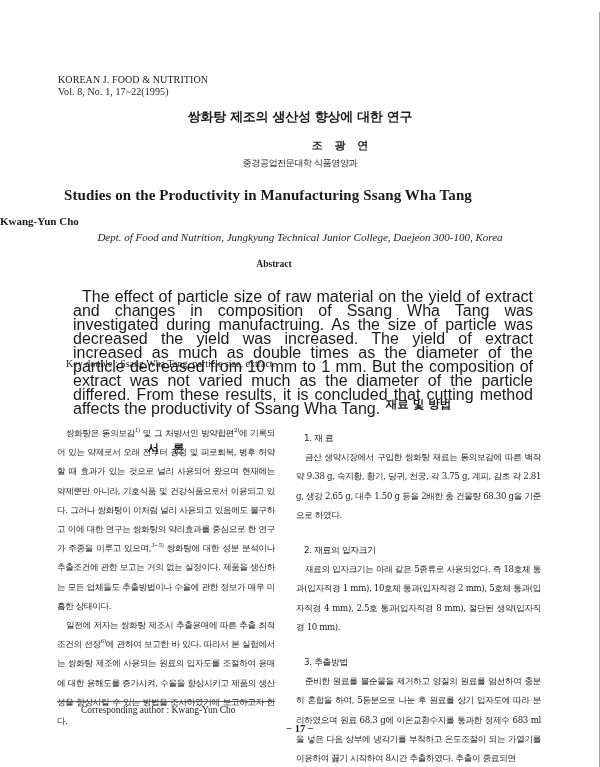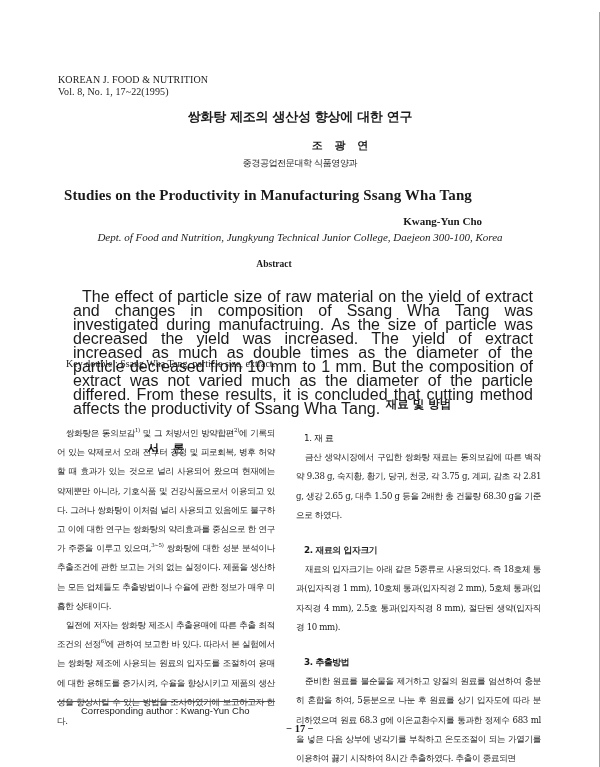--- a/index.html
+++ b/index.html
@@ -6,36 +6,36 @@
   body { width: 600px; height: 767px; position: relative; overflow: hidden; color: #1a1a1a; }
   .page { position: absolute; left: 0; top: 12px; width: 600px; height: 767px; background: #fff; border-right: 1px solid #a3a3a3; border-bottom: 1px solid #eee; box-sizing: border-box; }
 
   .journal { position: absolute; left: 58px; top: 62px; font-size: 10px; line-height: 12px; font-family: "Liberation Serif", serif; letter-spacing: 0.1px; }
 
   .kr-title { position: absolute; left: 0; width: 600px; top: 96px; text-align: center; font-family: "DejaVu Sans", sans-serif; font-weight: bold; font-size: 13px; letter-spacing: -0.3px; }
   .kr-author { position: absolute; left: 0; width: 600px; top: 126px; text-align: center; font-family: "DejaVu Sans", sans-serif; font-weight: bold; font-size: 11px; word-spacing: 8px; padding-left: 40px; }
   .kr-affil { position: absolute; left: 0; width: 600px; top: 145px; text-align: center; font-family: "DejaVu Serif", serif; font-size: 9px; letter-spacing: -0.4px; }
 
   .en-title { position: absolute; left: 0; width: 536px; top: 175px; text-align: center; font-family: "Liberation Serif", serif; font-weight: bold; font-size: 15px; letter-spacing: 0.1px; }
-  .en-author { position: absolute; left: 0; width: 482px; top: 203px; text-align: right; font-family: "Liberation Serif", serif; font-weight: bold; font-size: 11px; }
+  .en-author { position: absolute; left: 0; width: 482px; top: 203px; text-align: left; font-family: "Liberation Serif", serif; font-weight: bold; font-size: 11px; }
   .en-affil { position: absolute; left: 0; width: 600px; top: 219px; text-align: center; font-family: "Liberation Serif", serif; font-style: italic; font-size: 11px; }
 
   .abs-head { position: absolute; left: 0; width: 548px; top: 247px; text-align: center; font-family: "Liberation Serif", serif; font-weight: bold; font-size: 9.5px; }
   .abs-body { position: absolute; left: 57px; width: 460px; top: 262px; font-family: Liberation Sans, sans-serif; font-size: 16px; line-height: 14px; text-align: justify; text-indent: 9px; margin: 16px; }
   .keywords { position: absolute; left: 66px; top: 345px; font-family: "Liberation Serif", serif; font-size: 10px; line-height: 14px; }
 
   .sec-head { position: absolute; font-family: "DejaVu Sans", sans-serif; font-weight: bold; font-size: 11.5px; text-align: center; }
   .col { position: absolute; font-family: "DejaVu Serif", serif; font-size: 8.6px; line-height: 19.2px; letter-spacing: -0.35px; text-align: justify; }
   .col p { margin: 0; }
   .indent { text-indent: 9px; }
-  .sub { font-family: "DejaVu Sans", sans-serif; font-weight: bold; font-size: 8.8px; margin-left: 8px !important; }
+  .sub { font-family: "DejaVu Sans", sans-serif; font-weight: normal; font-size: 8.8px; margin-left: 8px !important; }
   sup { font-size: 5.5px; line-height: 0; vertical-align: 4px; }
 
   .rule { position: absolute; left: 57px; top: 689px; width: 218px; height: 0; border-top: 1px solid #555; }
-  .corr { position: absolute; left: 57px; top: 693px; font-family: Liberation Sans, sans-serif; font-size: 9.5px; padding-left: 24px; }
+  .corr { position: absolute; left: 57px; top: 693px; font-family: Liberation Serif, serif; font-size: 9.5px; padding-left: 24px; }
   .pageno { position: absolute; left: 0; width: 600px; top: 711px; text-align: center; font-family: "Liberation Serif", serif; font-weight: bold; font-size: 10.5px; }
 </style>
 </head>
 <body>
 
 <div class="page">
 
   <div class="journal">
     <div>KOREAN J. FOOD &amp; NUTRITION</div>
     <div>Vol. 8, No. 1, 17~22(1995)</div>

